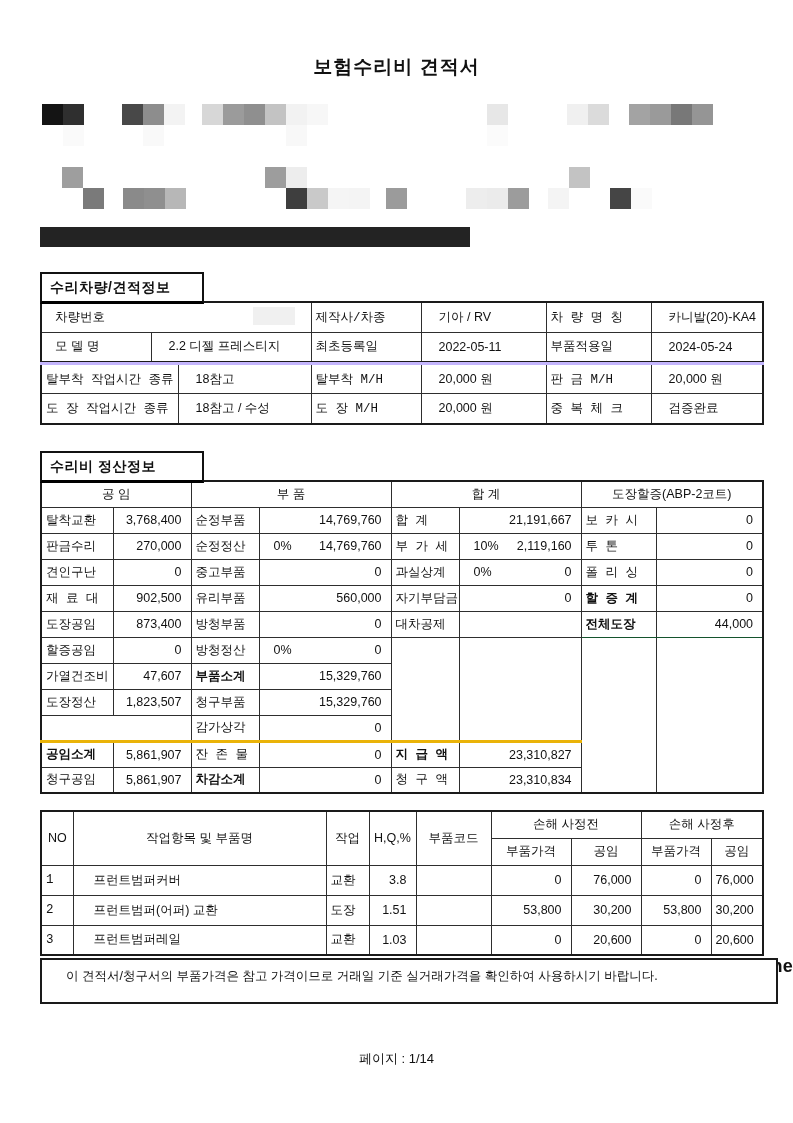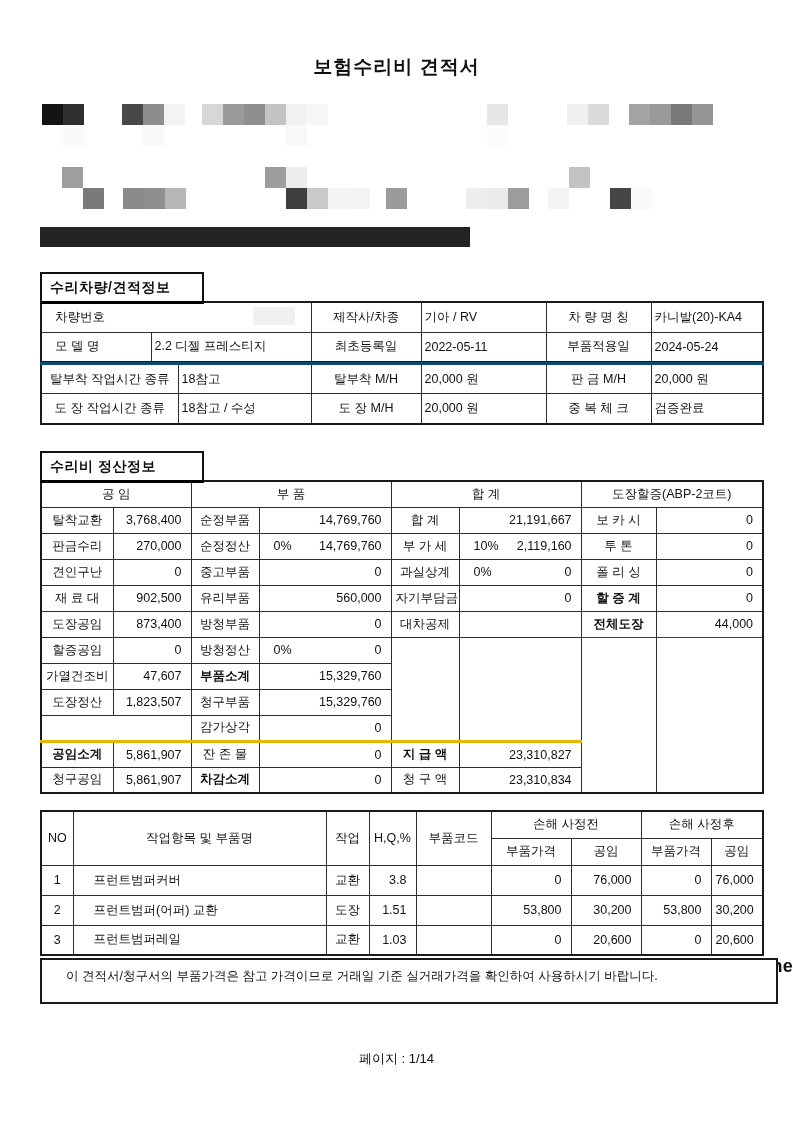--- a/index.html
+++ b/index.html
@@ -21,24 +21,24 @@
     display:flex;align-items:center;padding-left:8px;
     font-size:14px;font-weight:bold;background:#fff;z-index:2;letter-spacing:.5px;
   }
   .tbl-wrap{position:absolute;left:40px;z-index:1;}
   table{border-collapse:collapse;table-layout:fixed;width:722px;border:2px solid #1a1a1a;background:#fff;}
   td{border:1px solid #2e2e2e;font-size:12.5px;overflow:hidden;white-space:nowrap;padding:0 4px;}
   #t1a tr,#t1b tr{height:30px;}
   #t2 tr{height:26px;}
   #t3 tr.hrow{height:27px;}
   #t3 tr.drow{height:30px;}
-  #t1b{margin-top:-1px;border-top:3px solid #0c4a6e;}
-  .lab-c{text-align:center;}
+  #t1b{margin-top:-1px;border-top:3px solid #c4b5fd;}
+  .lab-c{font-family:Liberation Mono, monospace;}
   .lab-l{text-align:left;padding-left:13px;}
-  .val{text-align:left;padding-left:3px;}
+  .val{text-align:left;padding-left:17px;}
   .vp{padding-left:20px;}
   .num{text-align:right;padding-right:9px;}
   .hdr{text-align:center;}
   .bold{font-weight:bold;}
   .tt{border-top:3px solid #eab308;}
   .tb{border-bottom:1px solid #14532d;}
   .pfx .pv{float:left;padding-left:10px;}
   .note-box{
     position:absolute;left:40px;top:958px;width:700px;height:26px;
     border:2px solid #1a1a1a;padding:8px 10px 8px 24px;font-size:12.5px;z-index:1;background:#fff;

